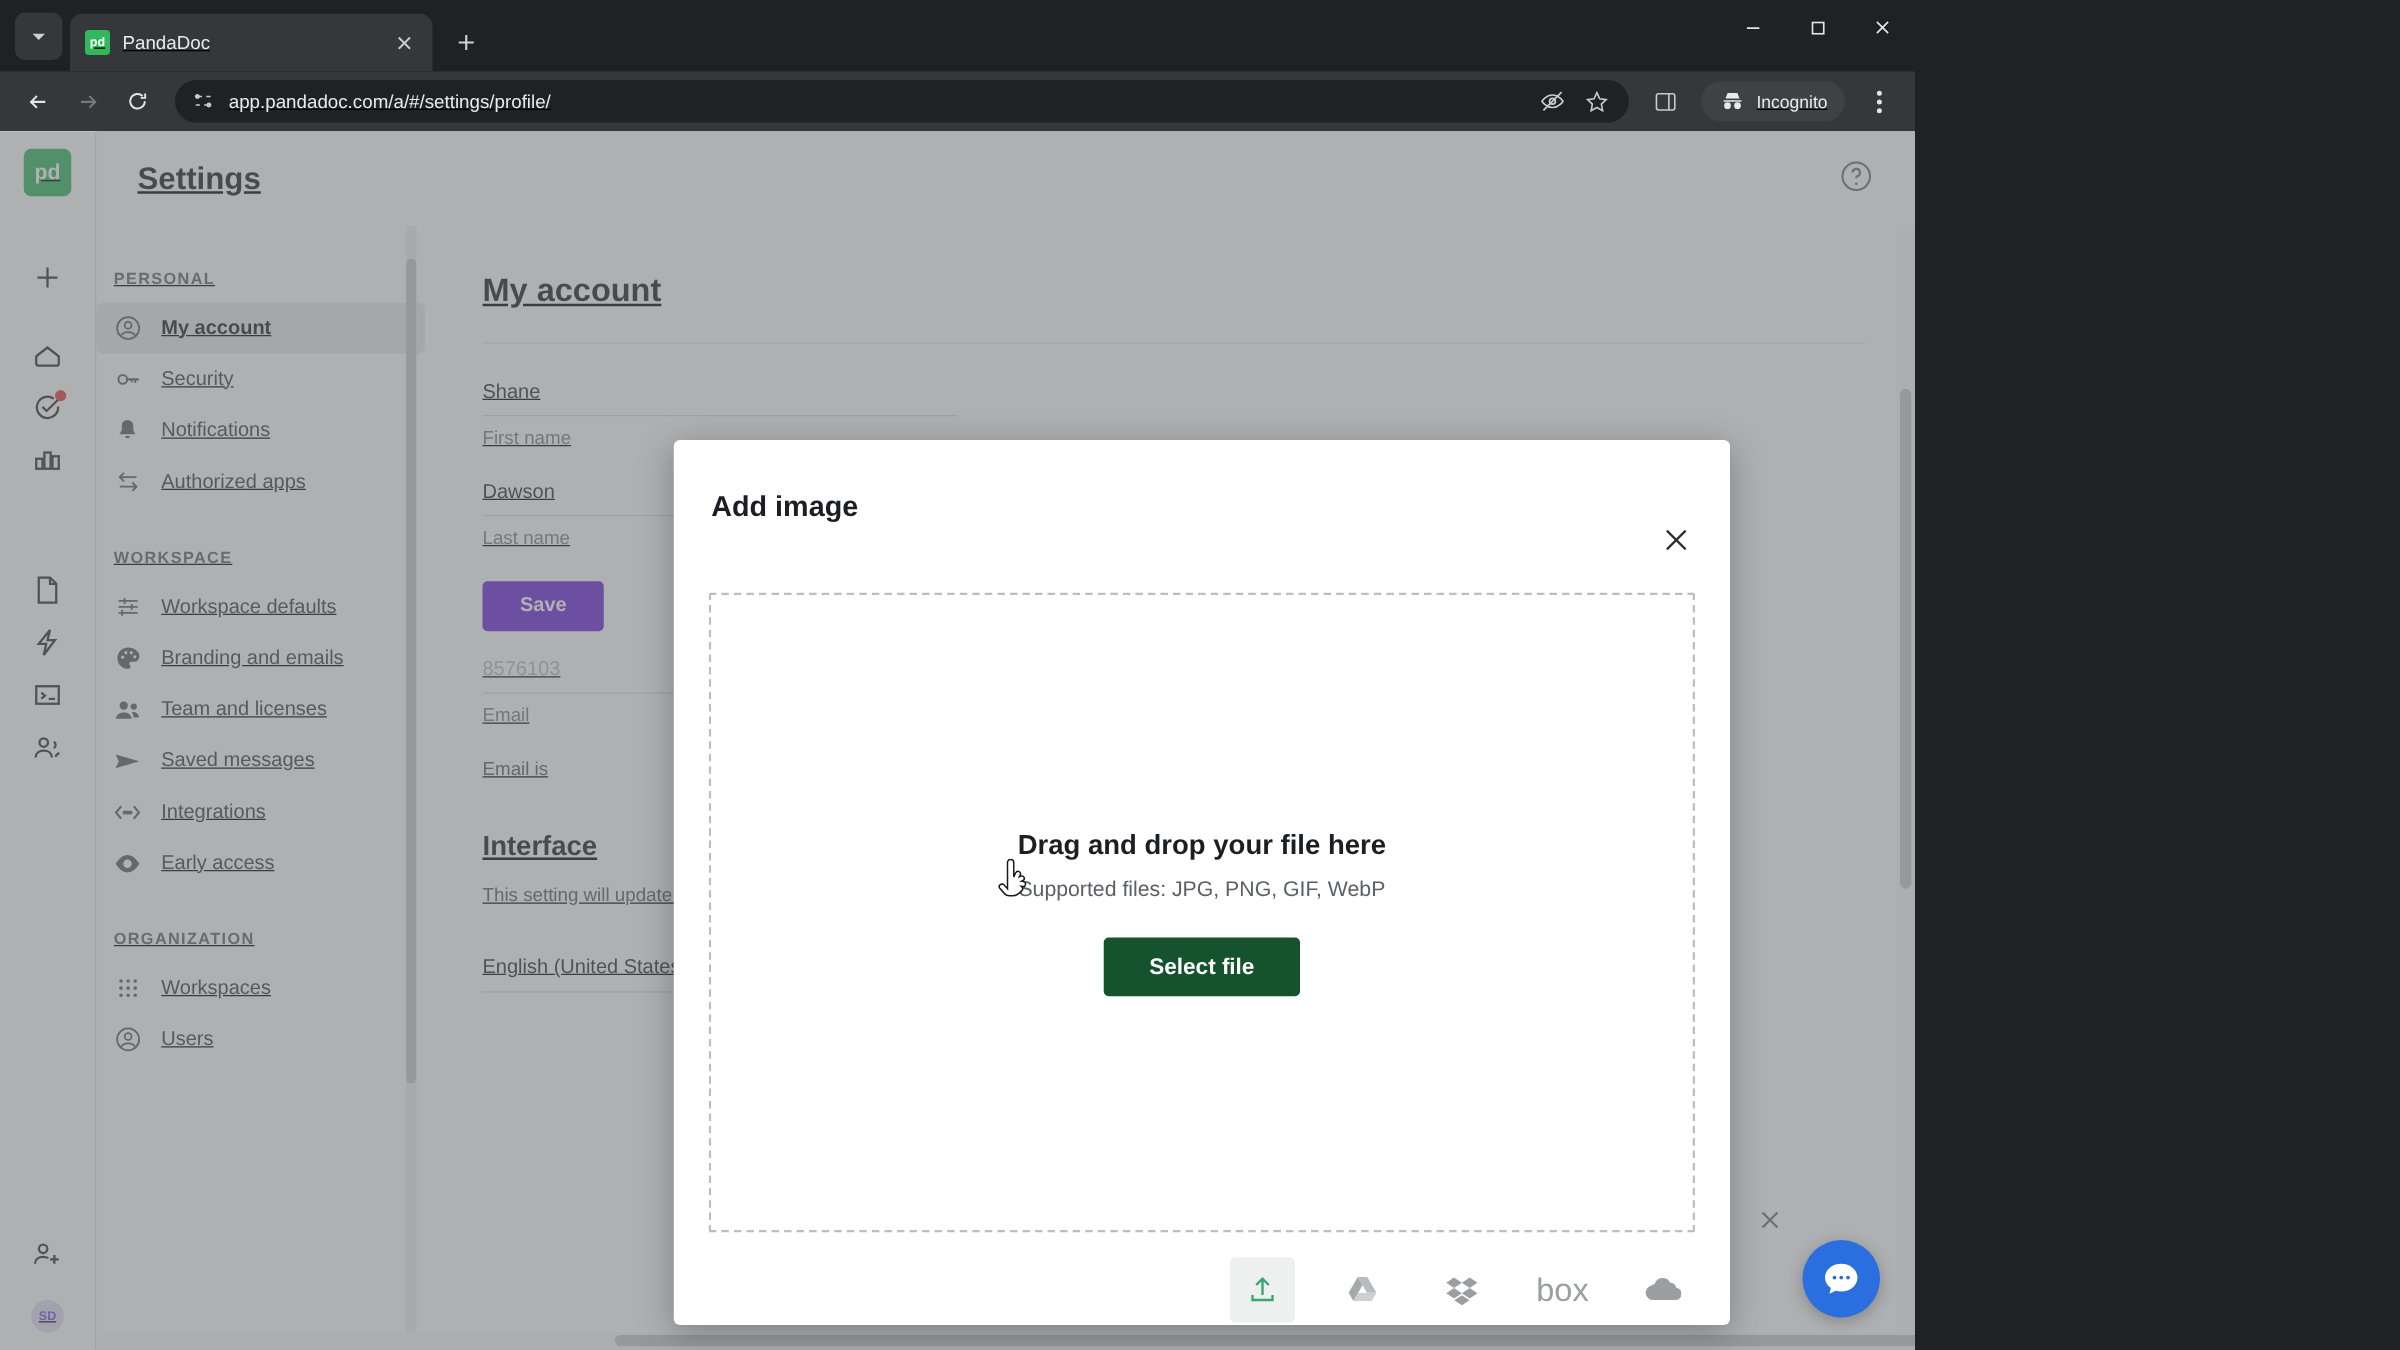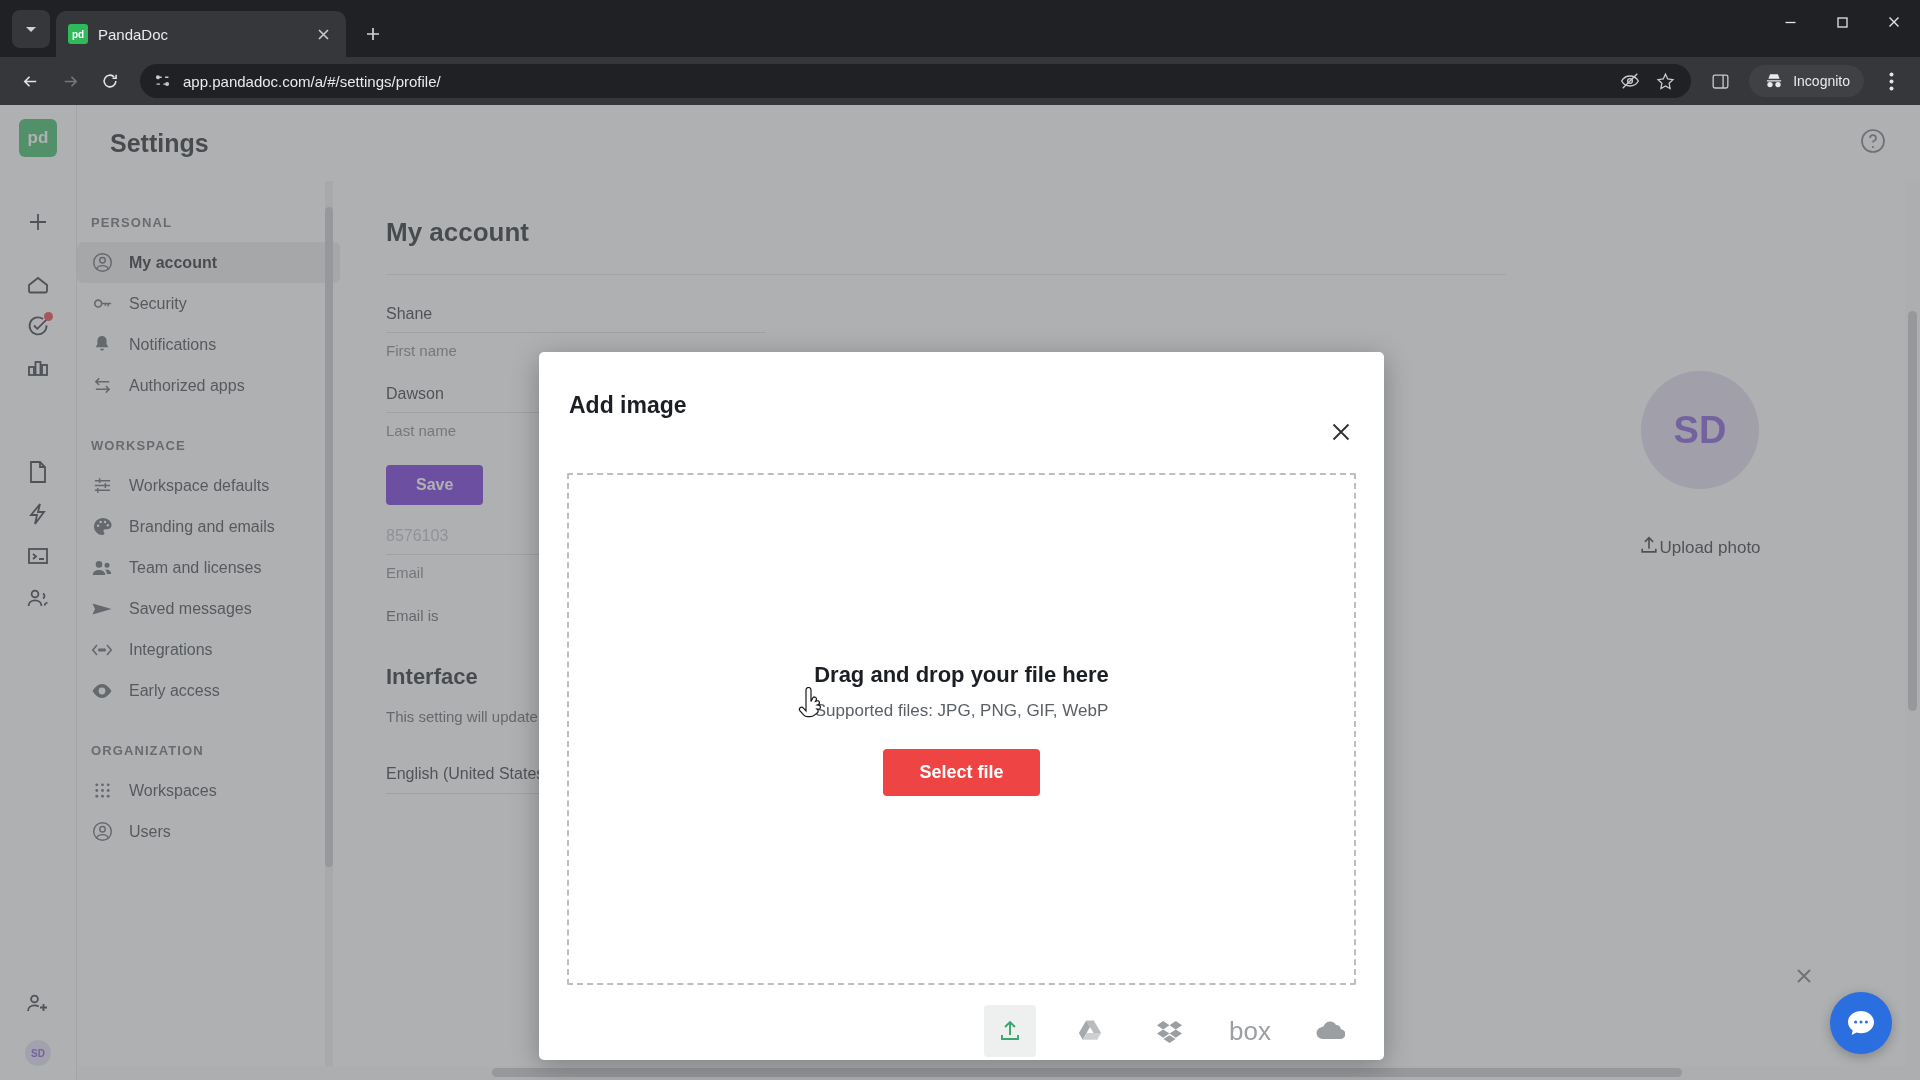--- a/index.html
+++ b/index.html
@@ -5,21 +5,21 @@
 <style>
   * { box-sizing: border-box; margin: 0; padding: 0; }
   html, body {
     width: 1920px; height: 1080px;
     overflow: hidden;
     font-family: "Liberation Sans", sans-serif;
     background: #202124;
   }
 
   
-  .browser { width: 1920px; height: 1080px; display: flex; flex-direction: column; }
+  .browser { width: 1532px; height: 1080px; display: flex; flex-direction: column; text-decoration: underline; }
 
   .tabstrip {
     height: 57px; background: #202124; display: flex; align-items: flex-end;
     padding-left: 8px; position: relative; flex: none;
   }
   .tab-list-btn {
     width: 38px; height: 38px; border-radius: 8px; background: #35373a;
     display: flex; align-items: center; justify-content: center;
     margin: 0 6px 9px 4px; cursor: pointer;
   }
@@ -183,21 +183,21 @@
   .modal-title { font-size: 23px; font-weight: bold; color: #1b1f23; }
   .modal-close { margin-left: auto; cursor: pointer; padding: 2px; }
   .dropzone {
     margin-top: 24px; height: 512px; border: 2px dashed #bcbfc2; border-radius: 2px;
     display: flex; flex-direction: column; align-items: center; justify-content: center;
     cursor: pointer;
   }
   .dz-title { font-size: 22px; font-weight: bold; color: #1b1f23; }
   .dz-sub { font-size: 17px; color: #5b6066; margin-top: 13px; }
   .btn-select {
-    margin-top: 28px; background: #ef4444; color: #fff; border: none; font-size: 18px;
+    margin-top: 28px; background: #14532d; color: #fff; border: none; font-size: 18px;
     font-weight: bold; padding: 13px 36px; border-radius: 4px; cursor: pointer;
     font-family: "Liberation Sans", sans-serif; position: relative;
   }
   .sources { display: flex; align-items: center; justify-content: flex-end; gap: 28px; margin-top: 20px; }
   .source {
     width: 52px; height: 52px; border-radius: 4px; display: flex; align-items: center; justify-content: center;
     cursor: pointer;
   }
   .source.active { background: #eeefef; }
 

